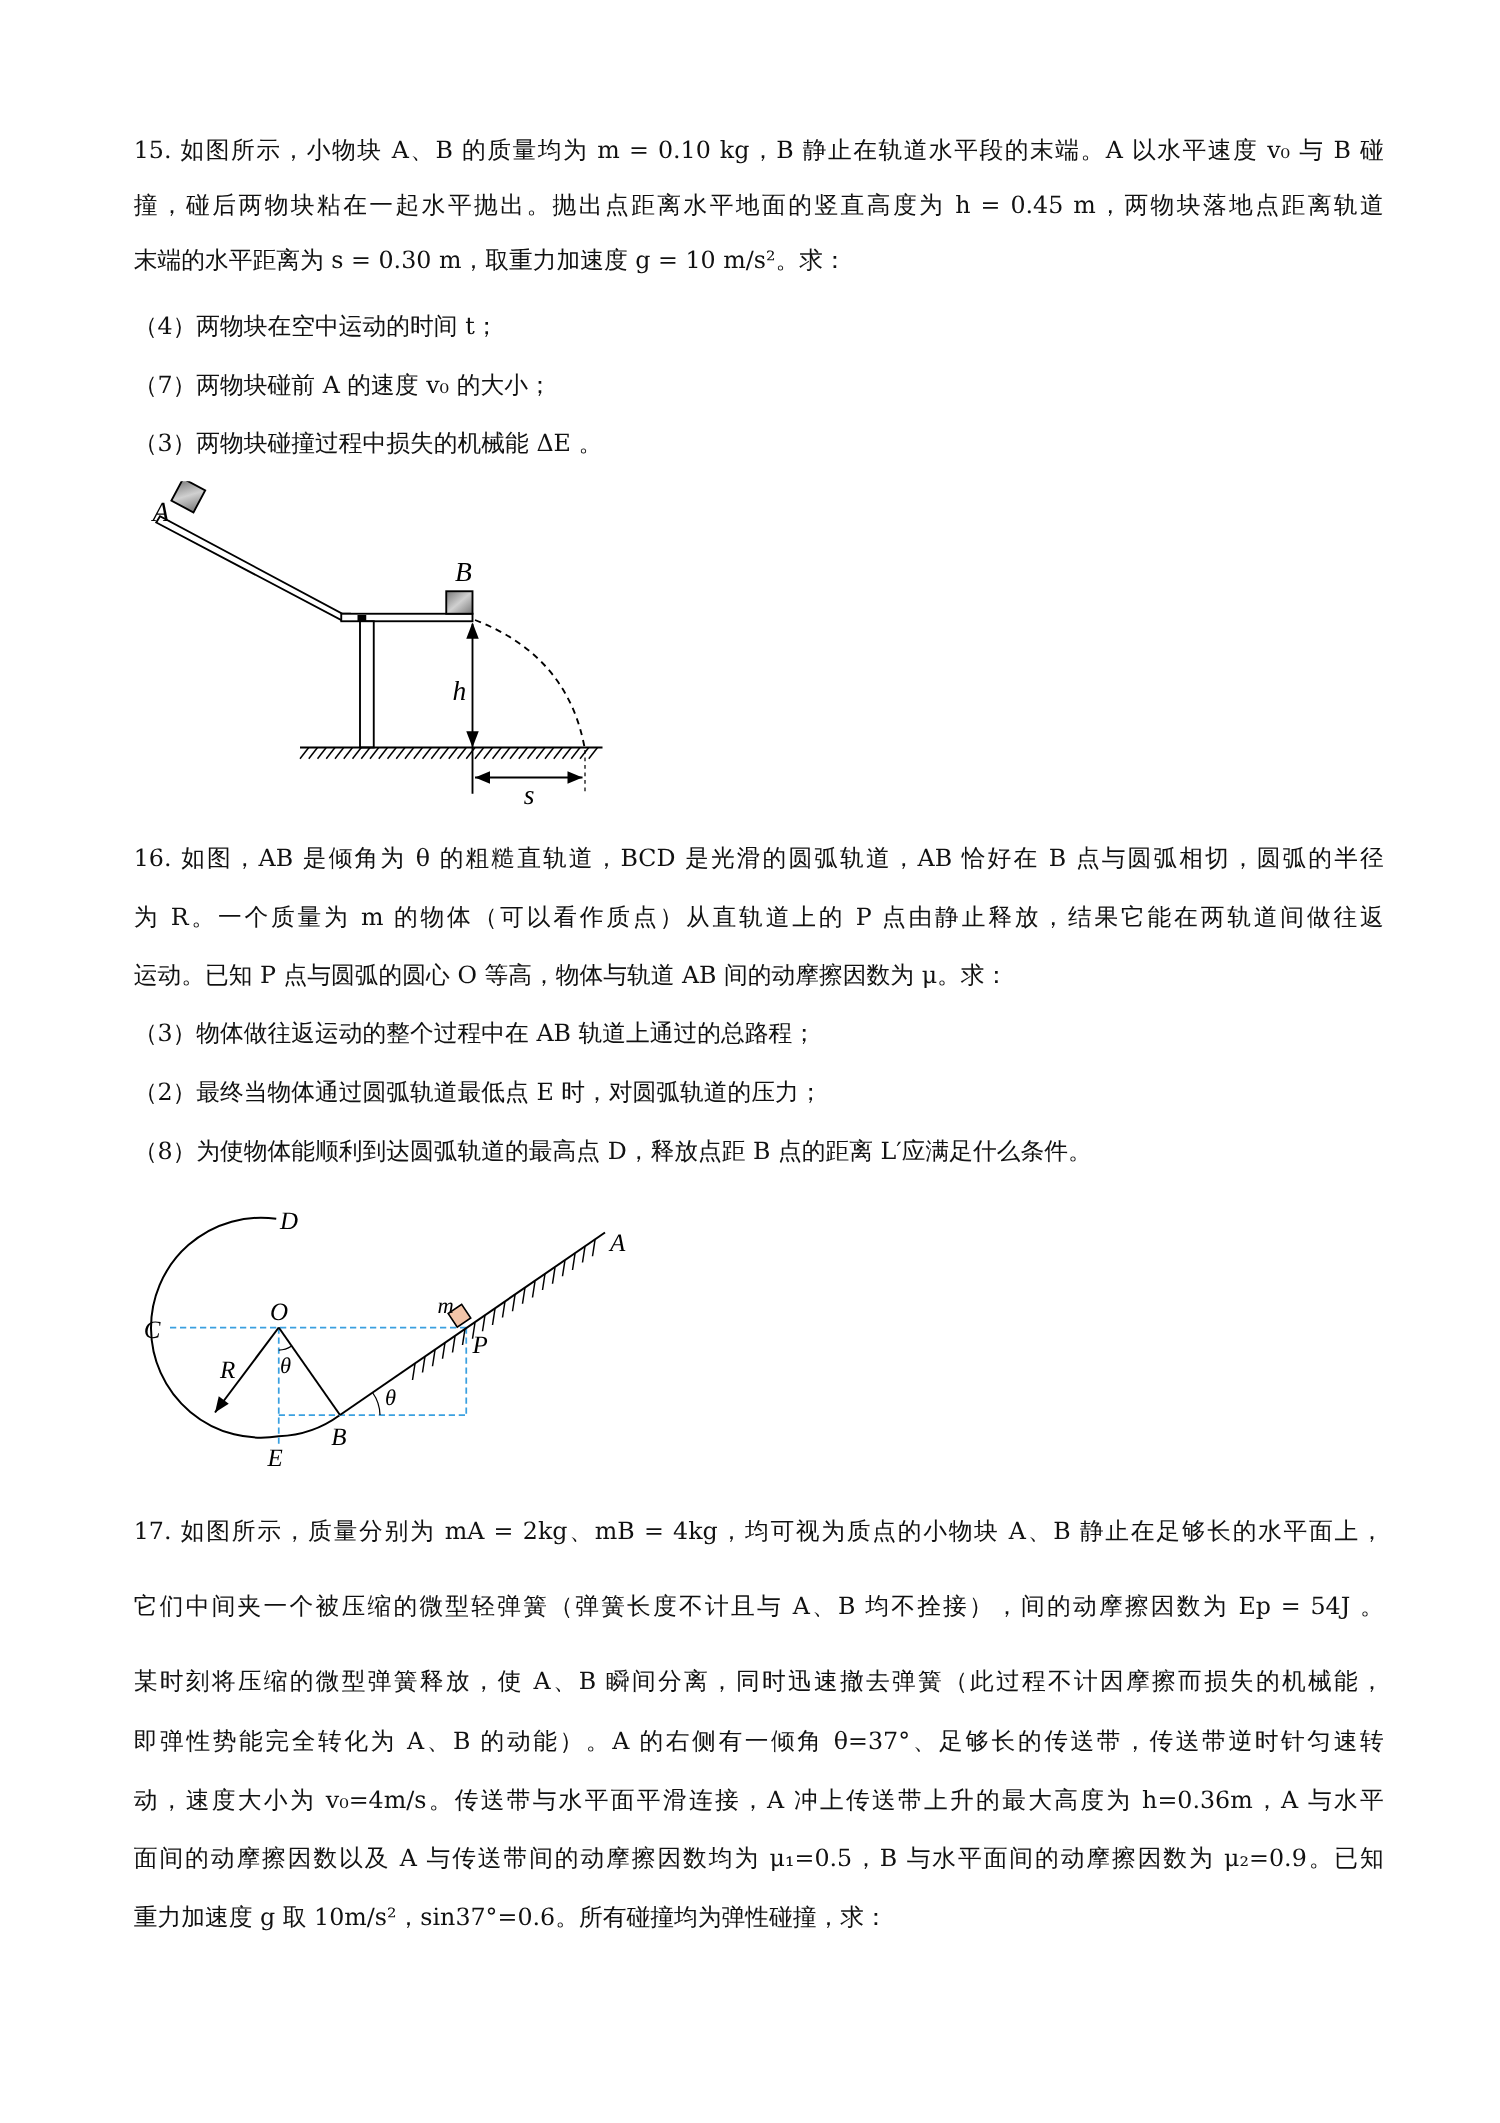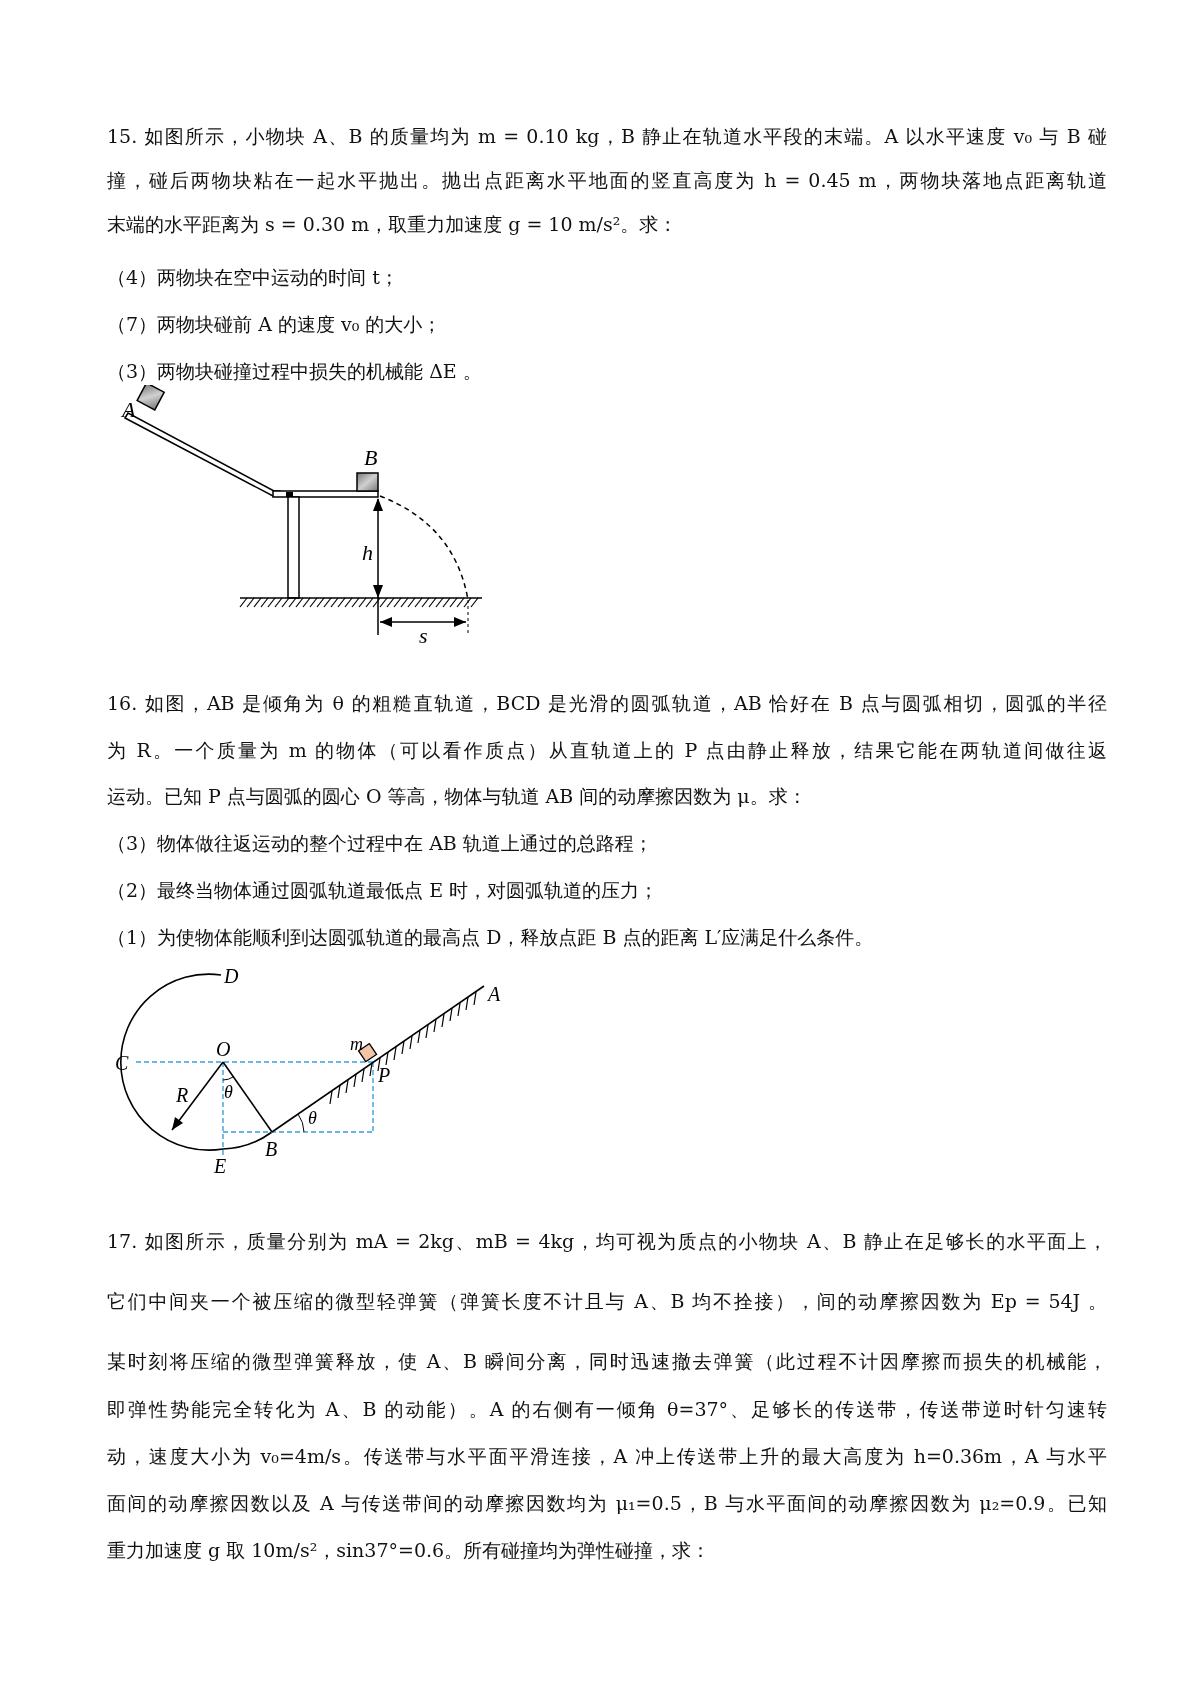--- a/index.html
+++ b/index.html
@@ -1,18 +1,18 @@
 <!DOCTYPE html>
 <html><head>
 <meta charset="utf-8">
 <style>
   html, body { margin: 0; padding: 0; background: #ffffff; }
   body { width: 1200px; height: 1698px; position: relative; overflow: hidden;
          font-family: "DejaVu Serif", "Liberation Serif", serif; color: #111; }
-  .line { position: absolute; left: 107px; width: 1000px; font-size: 19px; line-height: 24px; white-space: nowrap; margin-top: 16px; }
+  .line { position: absolute; left: 107px; width: 1000px; font-size: 19px; line-height: 24px; white-space: nowrap; }
   .just { text-align: justify; text-align-last: justify; }
   .fig { position: absolute; }
   .fig svg text { font-family: "Liberation Serif", "DejaVu Serif", serif; font-style: italic; }
 </style>
 </head>
 <body>
 
 <div class="line just" style="top:108px">15. 如图所示，小物块 A、B 的质量均为 m = 0.10 kg，B 静止在轨道水平段的末端。A 以水平速度 v₀ 与 B 碰</div>
 <div class="line just" style="top:152px">撞，碰后两物块粘在一起水平抛出。抛出点距离水平地面的竖直高度为 h = 0.45 m，两物块落地点距离轨道</div>
 <div class="line" style="top:196px">末端的水平距离为 s = 0.30 m，取重力加速度 g = 10 m/s²。求：</div>
@@ -96,21 +96,21 @@
     <polygon points="356,237 344,232 344,242" fill="#000"></polygon>
     <text x="309" y="258" font-size="22">s</text>
   </svg>
 </div>
 
 <div class="line just" style="top:675px">16. 如图，AB 是倾角为 θ 的粗糙直轨道，BCD 是光滑的圆弧轨道，AB 恰好在 B 点与圆弧相切，圆弧的半径</div>
 <div class="line just" style="top:722px">为 R。一个质量为 m 的物体（可以看作质点）从直轨道上的 P 点由静止释放，结果它能在两轨道间做往返</div>
 <div class="line" style="top:768px">运动。已知 P 点与圆弧的圆心 O 等高，物体与轨道 AB 间的动摩擦因数为 μ。求：</div>
 <div class="line" style="top:815px">（3）物体做往返运动的整个过程中在 AB 轨道上通过的总路程；</div>
 <div class="line" style="top:862px">（2）最终当物体通过圆弧轨道最低点 E 时，对圆弧轨道的压力；</div>
-<div class="line" style="top:909px">（1）为使物体能顺利到达圆弧轨道的最高点 D，释放点距 B 点的距离 L′应满足什么条件。</div>
+<div class="line" style="top:909px">（8）为使物体能顺利到达圆弧轨道的最高点 D，释放点距 B 点的距离 L′应满足什么条件。</div>
 
 <div class="fig" style="left:100px; top:950px; width:440px; height:240px;">
   <svg width="440" height="240" viewBox="0 0 440 240">
 
     <path d="M172,182 A88,88 0 0 1 123,199 A88,88 0 1 1 121,25" fill="none" stroke="#000" stroke-width="1.6"></path>
     <text x="124" y="33" font-size="20">D</text>
     <text x="15" y="120" font-size="20">C</text>
     <text x="116" y="106" font-size="20">O</text>
     <text x="114" y="223" font-size="20">E</text>
     <text x="165" y="206" font-size="20">B</text>

